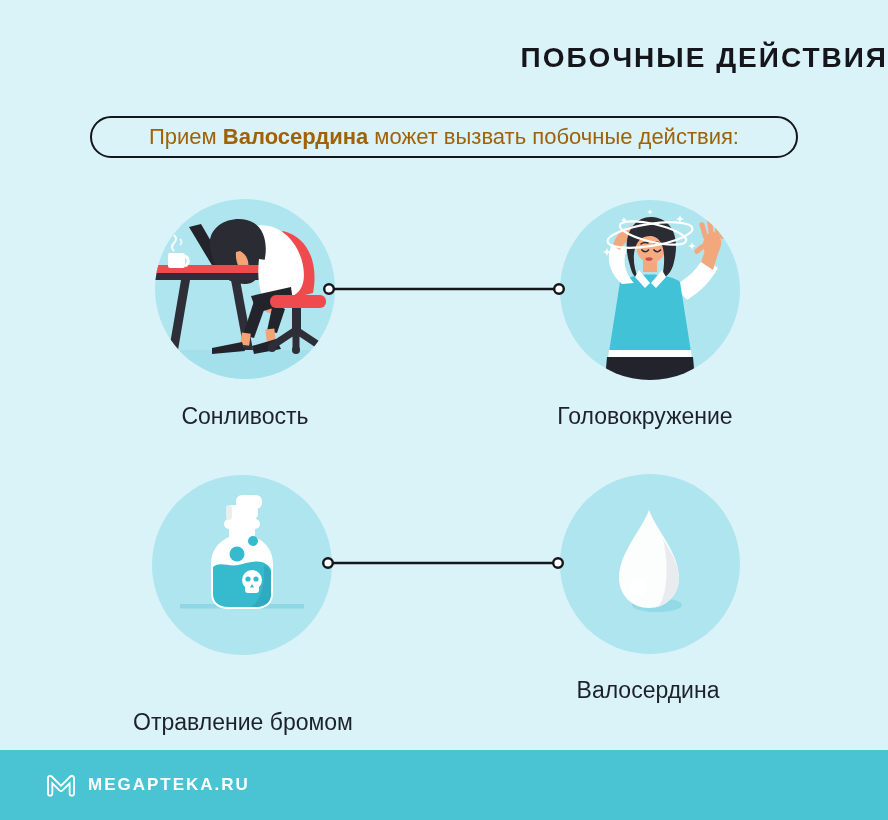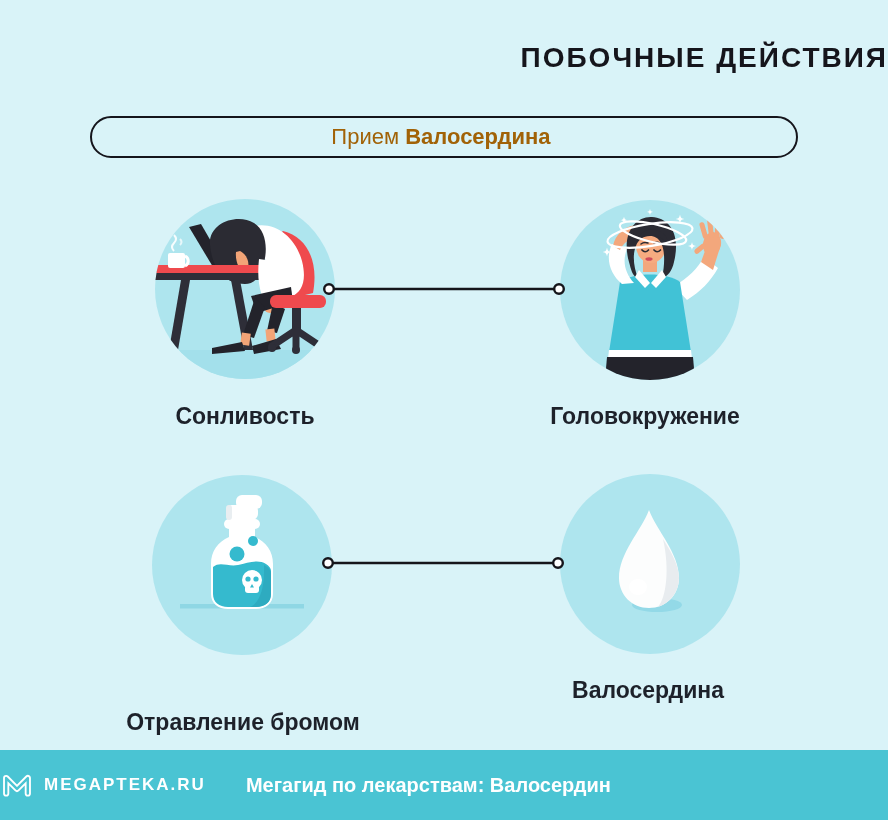--- a/index.html
+++ b/index.html
@@ -20,37 +20,37 @@
     position:absolute;left:90px;top:116px;width:708px;height:42px;
     border:2.5px solid #15151c;border-radius:24px;
     display:flex;align-items:center;justify-content:center;
     font-size:22px;color:#a16207;background:transparent;white-space:nowrap;
   }
   .pill b{font-weight:700}
   .effect{position:absolute;width:180px;height:180px}
   .effect svg{display:block}
   .effect-label{
     position:absolute;transform:translateX(-50%);white-space:nowrap;
-    font-size:23px;font-weight:700;color:#1d212a;
+    font-size:23px;font-weight:400;color:#1d212a;
   }
   .connector{position:absolute}
   footer{
     position:absolute;left:0;bottom:0;width:888px;height:70px;
-    background:var(--footer-bg);display:flex;align-items:center;
+    background:var(--footer-bg);display:flex;align-items:center;padding-left:44px;
   }
   .brand{color:#fff;font-weight:700;font-size:17px;letter-spacing:2px;margin-left:10px}
   .tagline{color:#fff;font-weight:700;font-size:20px;margin-left:40px}
 </style>
 </head>
 <body>
 
 <h1 class="page-title">ПОБОЧНЫЕ ДЕЙСТВИЯ</h1>
 
 <div class="pill">
-  <span>Прием</span>&nbsp;<b>Валосердина</b>&nbsp;
+  <span>Прием</span>&nbsp;<b>Валосердина</b>&nbsp;<span>может вызвать побочные действия:</span>
 </div>
 
 <div class="effect" style="left:155px;top:199px">
   <svg width="180" height="180" viewBox="0 0 180 180">
     <defs>
         <clipPath id="clipA">
           <circle cx="90" cy="90" r="90"></circle>
         </clipPath>
       </defs>
     <circle cx="90" cy="90" r="90" style="fill:var(--circle)"></circle>
@@ -197,14 +197,13 @@
 <div class="effect-label" style="left:645px;top:403px">Головокружение</div>
 <div class="effect-label" style="left:243px;top:709px">Отравление бромом</div>
 <div class="effect-label" style="left:648px;top:677px">Валосердина</div>
 
 <footer>
   <svg width="34" height="34" viewBox="0 0 44 44">
     <path d="M8,33 L8,13 L22,27 L36,13 L36,33" fill="none" stroke="#ffffff" stroke-width="8" stroke-linecap="round" stroke-linejoin="round"></path>
     <path d="M8,33 L8,13 L22,27 L36,13 L36,33" fill="none" stroke="var(--footer-bg)" stroke-width="3.2" stroke-linecap="round" stroke-linejoin="round"></path>
   </svg>
   <span class="brand">MEGAPTEKA.RU</span>
-  <span class="tagline">Мегагид по лекарствам: Валосердин</span>
 </footer>
 
 </body></html>

